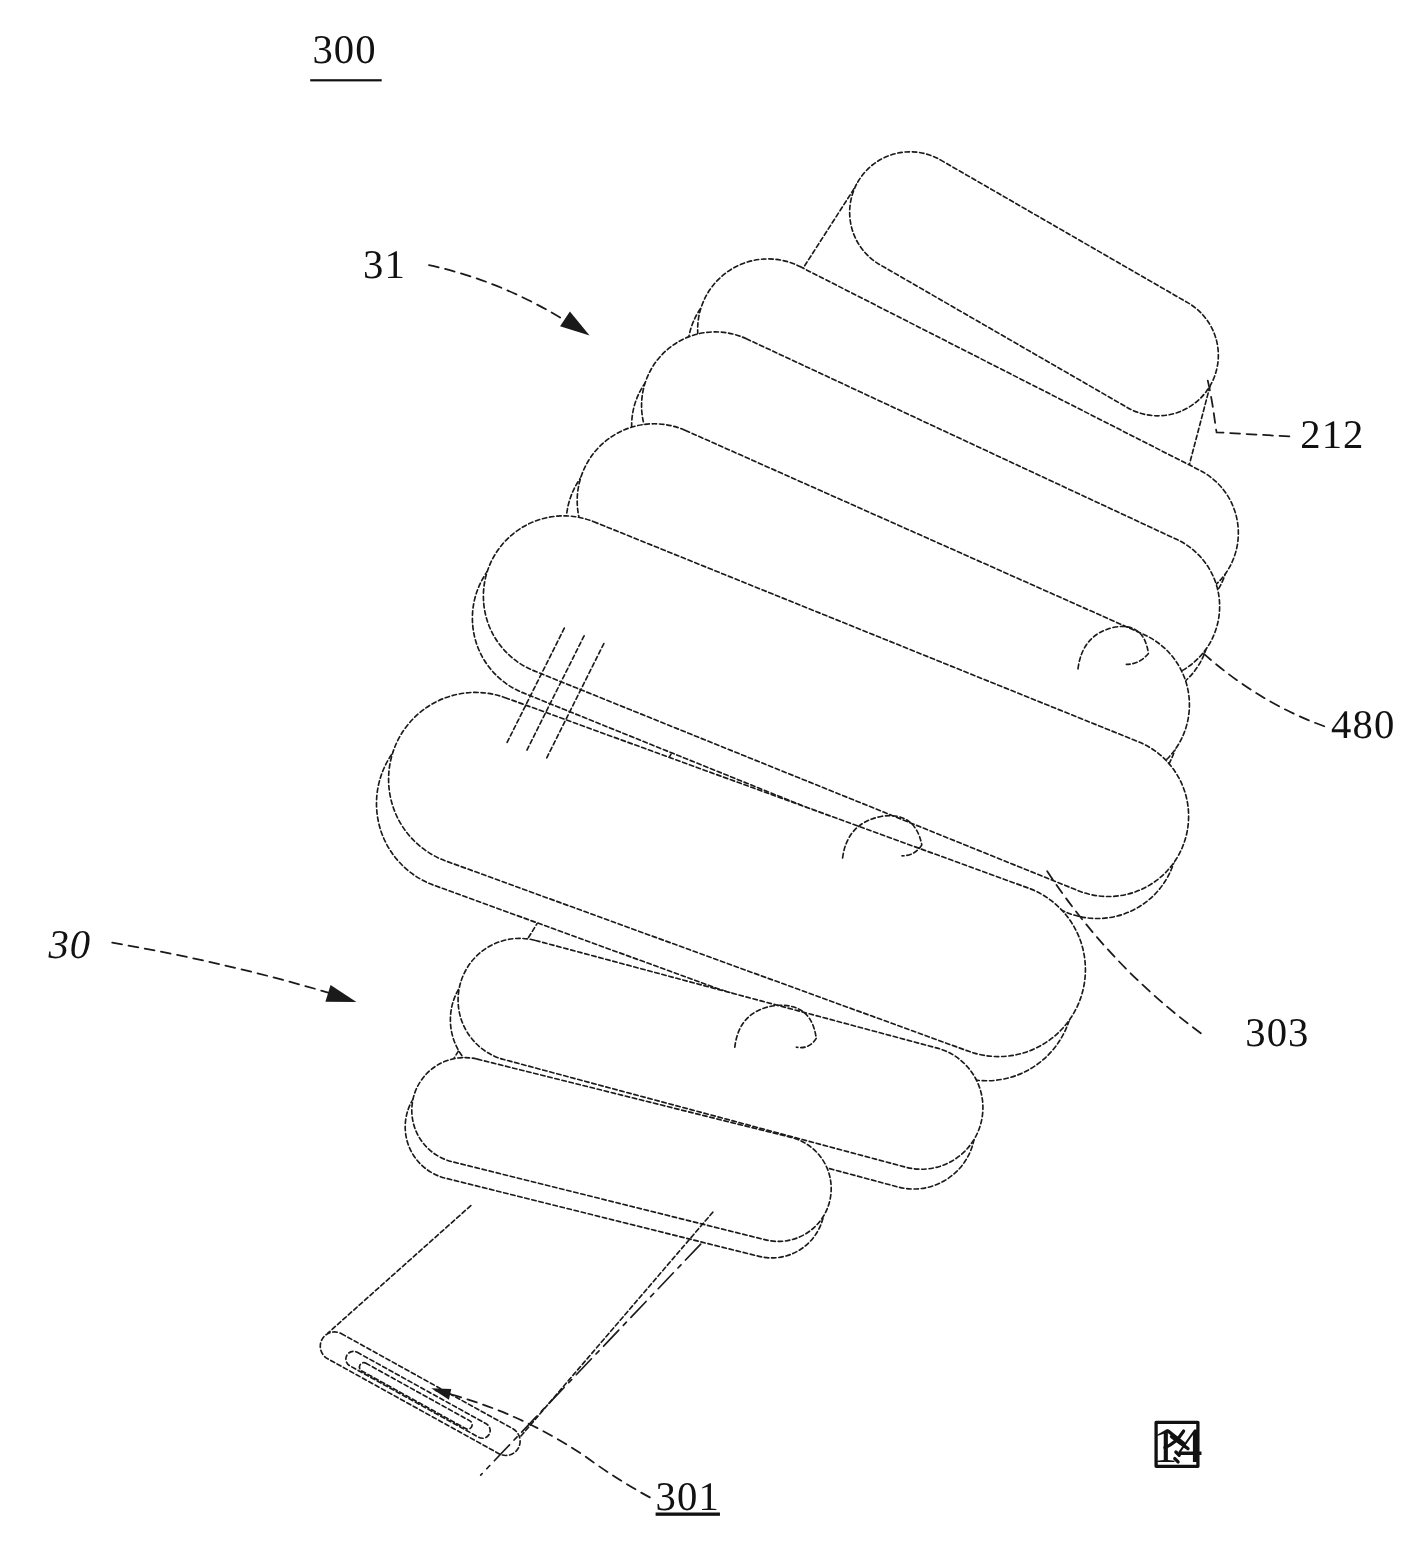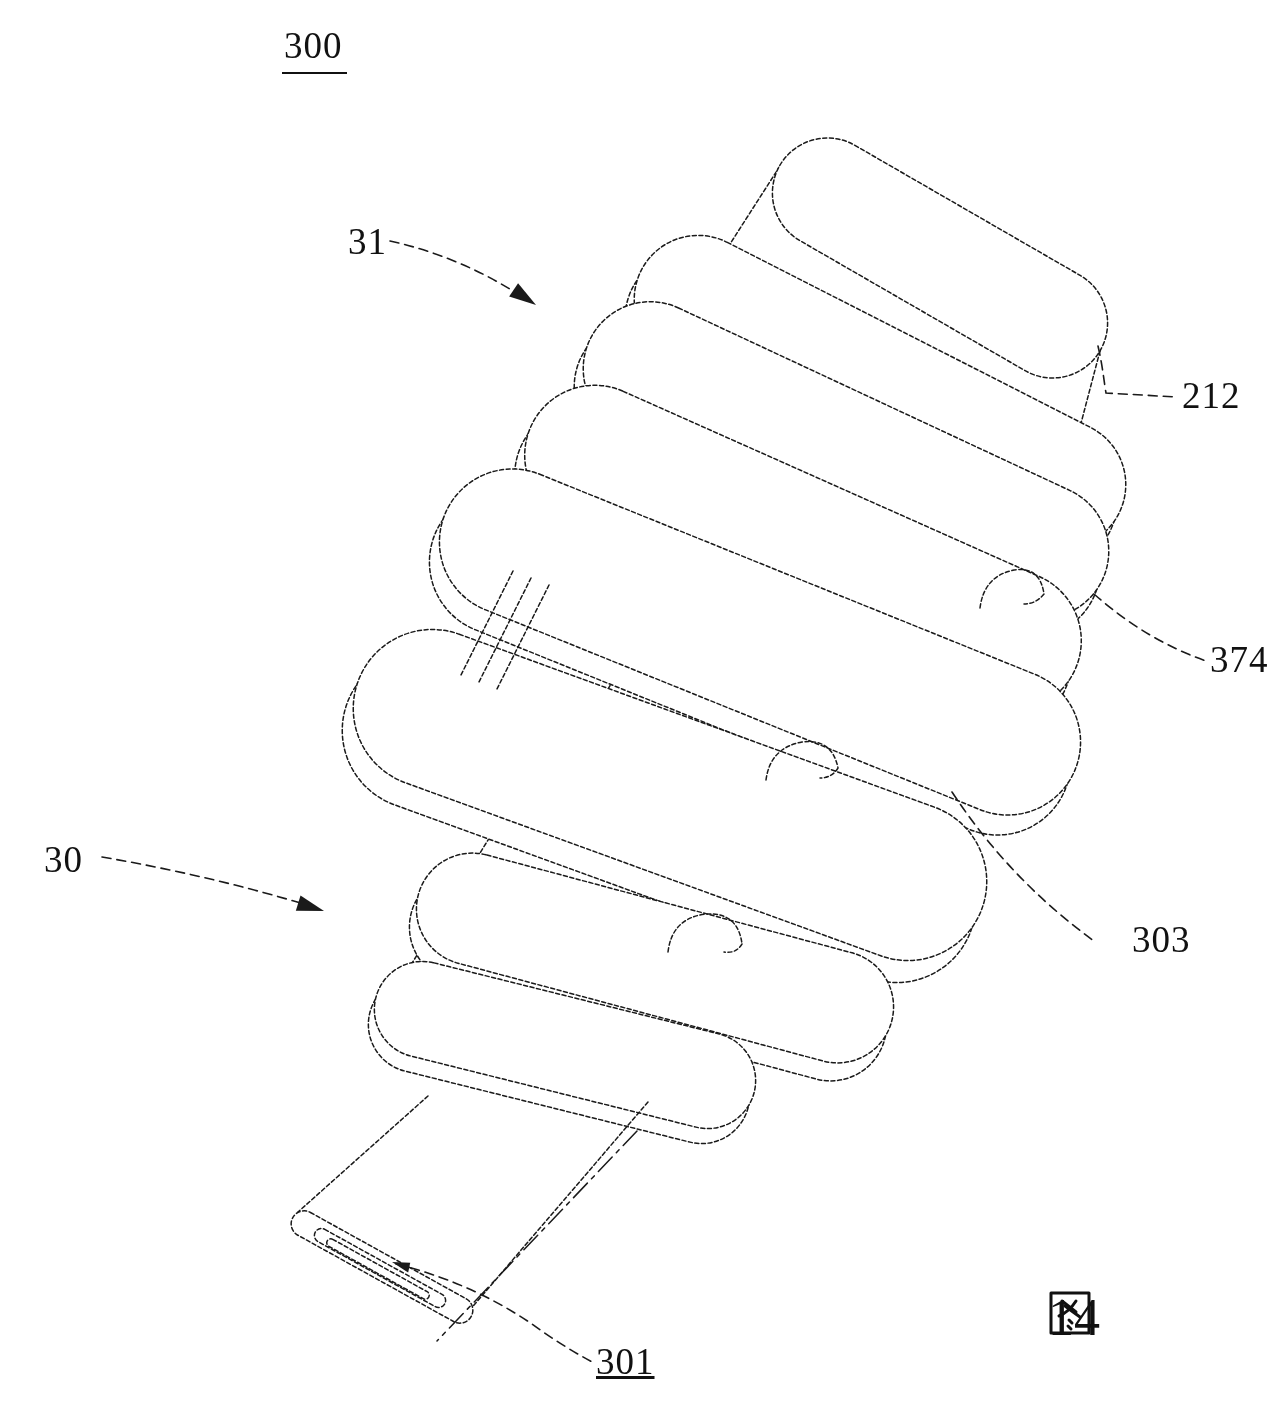--- a/index.html
+++ b/index.html
@@ -11,28 +11,28 @@
   .part{fill:#ffffff;stroke:#1a1a1a;stroke-width:1.5;stroke-dasharray:4 2.6;stroke-linecap:round;}
   .ln{fill:none;stroke:#1a1a1a;stroke-width:1.5;stroke-dasharray:4 2.6;stroke-linecap:round;}
   .fillw{fill:#ffffff;stroke:none;}
   .leader{fill:none;stroke:#1a1a1a;stroke-width:1.6;stroke-dasharray:9 6;stroke-linecap:round;}
   .axis{fill:none;stroke:#1a1a1a;stroke-width:1.5;stroke-dasharray:20 6 4 6;stroke-linecap:round;}
   .ah{fill:#1a1a1a;stroke:none;}
   .cjk{fill:none;stroke:#111;stroke-width:3;stroke-linecap:round;stroke-linejoin:round;}
   .ref{position:absolute;font-size:37px;letter-spacing:1px;white-space:nowrap;}
   #l300 .uline{display:inline-block;border-bottom:2px solid #111;padding:0 4px 5px 2px;}
   #l300{left:282px;top:24px;}
-  #l31{left:348px;top:220px;}
+  #l31{left:330px;top:220px;}
   #l302{left:1182px;top:374px;}
   #l311{left:1210px;top:638px;}
-  #l30{left:44px;top:838px;}
+  #l30{left:44px;top:838px;font-style:italic;}
   #l303{left:1132px;top:918px;}
   #l301{left:596px;top:1340px;text-decoration:underline;}
   #caption{position:absolute;left:1048px;top:1288px;display:flex;align-items:center;gap:10px;}
-  #caption .num{font-size:52px;}
+  #caption .num{font-size:45px;}
   .sr{position:absolute;width:1px;height:1px;overflow:hidden;clip:rect(0 0 0 0);white-space:nowrap;}
 </style>
 </head>
 <body>
 
 <div id="stage">
 
   <svg width="1280" height="1416" viewBox="0 0 1280 1416" aria-hidden="true">
 
     <g>
@@ -129,21 +129,21 @@
   <div class="ref" id="l300">
     <span class="uline">300</span>
   </div>
   <div class="ref" id="l31">
     <span>31</span>
   </div>
   <div class="ref" id="l302">
     <span>212</span>
   </div>
   <div class="ref" id="l311">
-    <span>374</span>
+    <span>480</span>
   </div>
   <div class="ref" id="l30">
     <span>30</span>
   </div>
   <div class="ref" id="l303">
     <span>303</span>
   </div>
   <div class="ref" id="l301">
     <span>301</span>
   </div>

